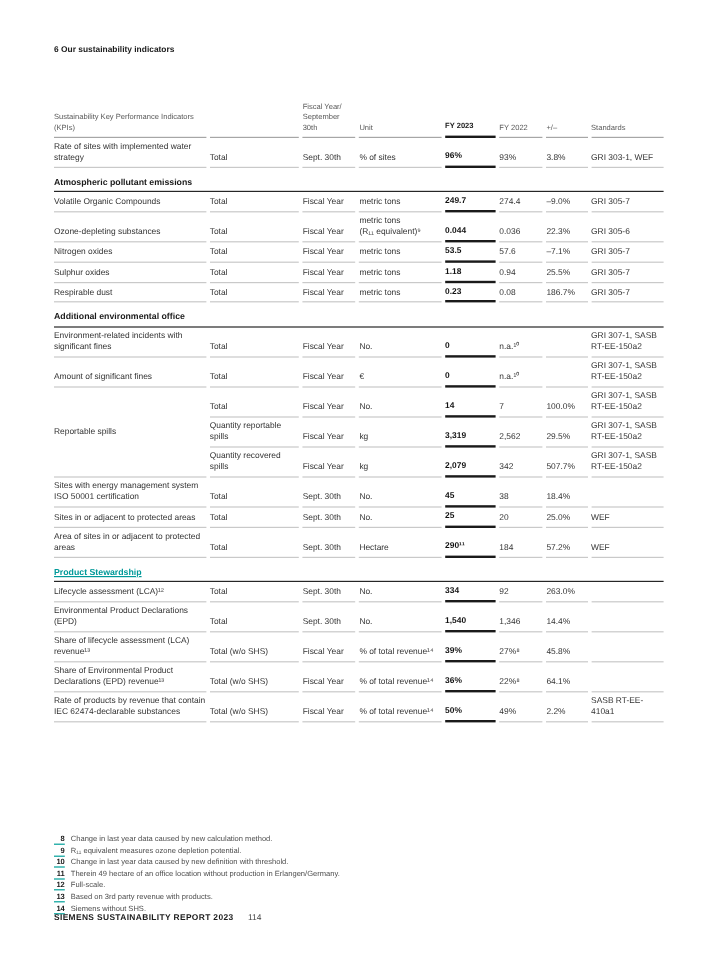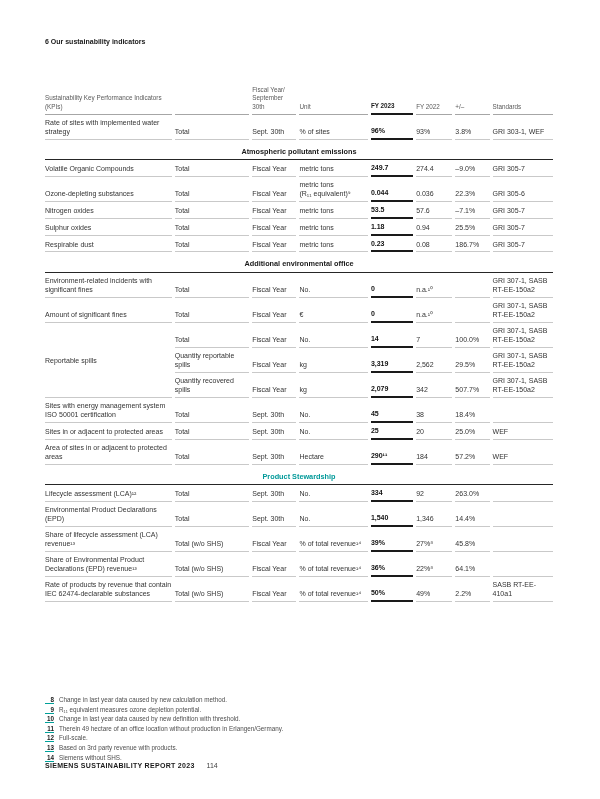--- a/index.html
+++ b/index.html
@@ -57,23 +57,22 @@
     overflow-wrap: break-word;
   }
   td.fy2023-cell { font-weight: 700; color: #111; border-bottom: 2px solid #1a1a1a; }
   td.rowspan-cell { vertical-align: middle; }
 
   tr.section-row td {
     font-weight: 700; color: #1a1a1a;
     border-bottom: 1.5px solid #262626;
     padding: 7px 0 3px 0;
     font-size: 7.3px;
-    text-align: center;
-  }
-  tr.section-row.accent td { color: #009999; }
+  }
+  tr.section-row.accent td { color: #009999; text-decoration: underline; }
 
   .footnotes { position: absolute; left: 45px; top: 696px; width: 480px; }
   .footnote { display: flex; align-items: baseline; margin-bottom: 1.6px; }
   .fn-num {
     min-width: 9px; text-align: right;
     font-size: 6.3px; font-weight: 700; color: #1a1a1a;
     border-bottom: 1px solid #00a099;
     margin-right: 5px;
   }
   .fn-text { font-size: 6.3px; color: #4d4d4d; }

